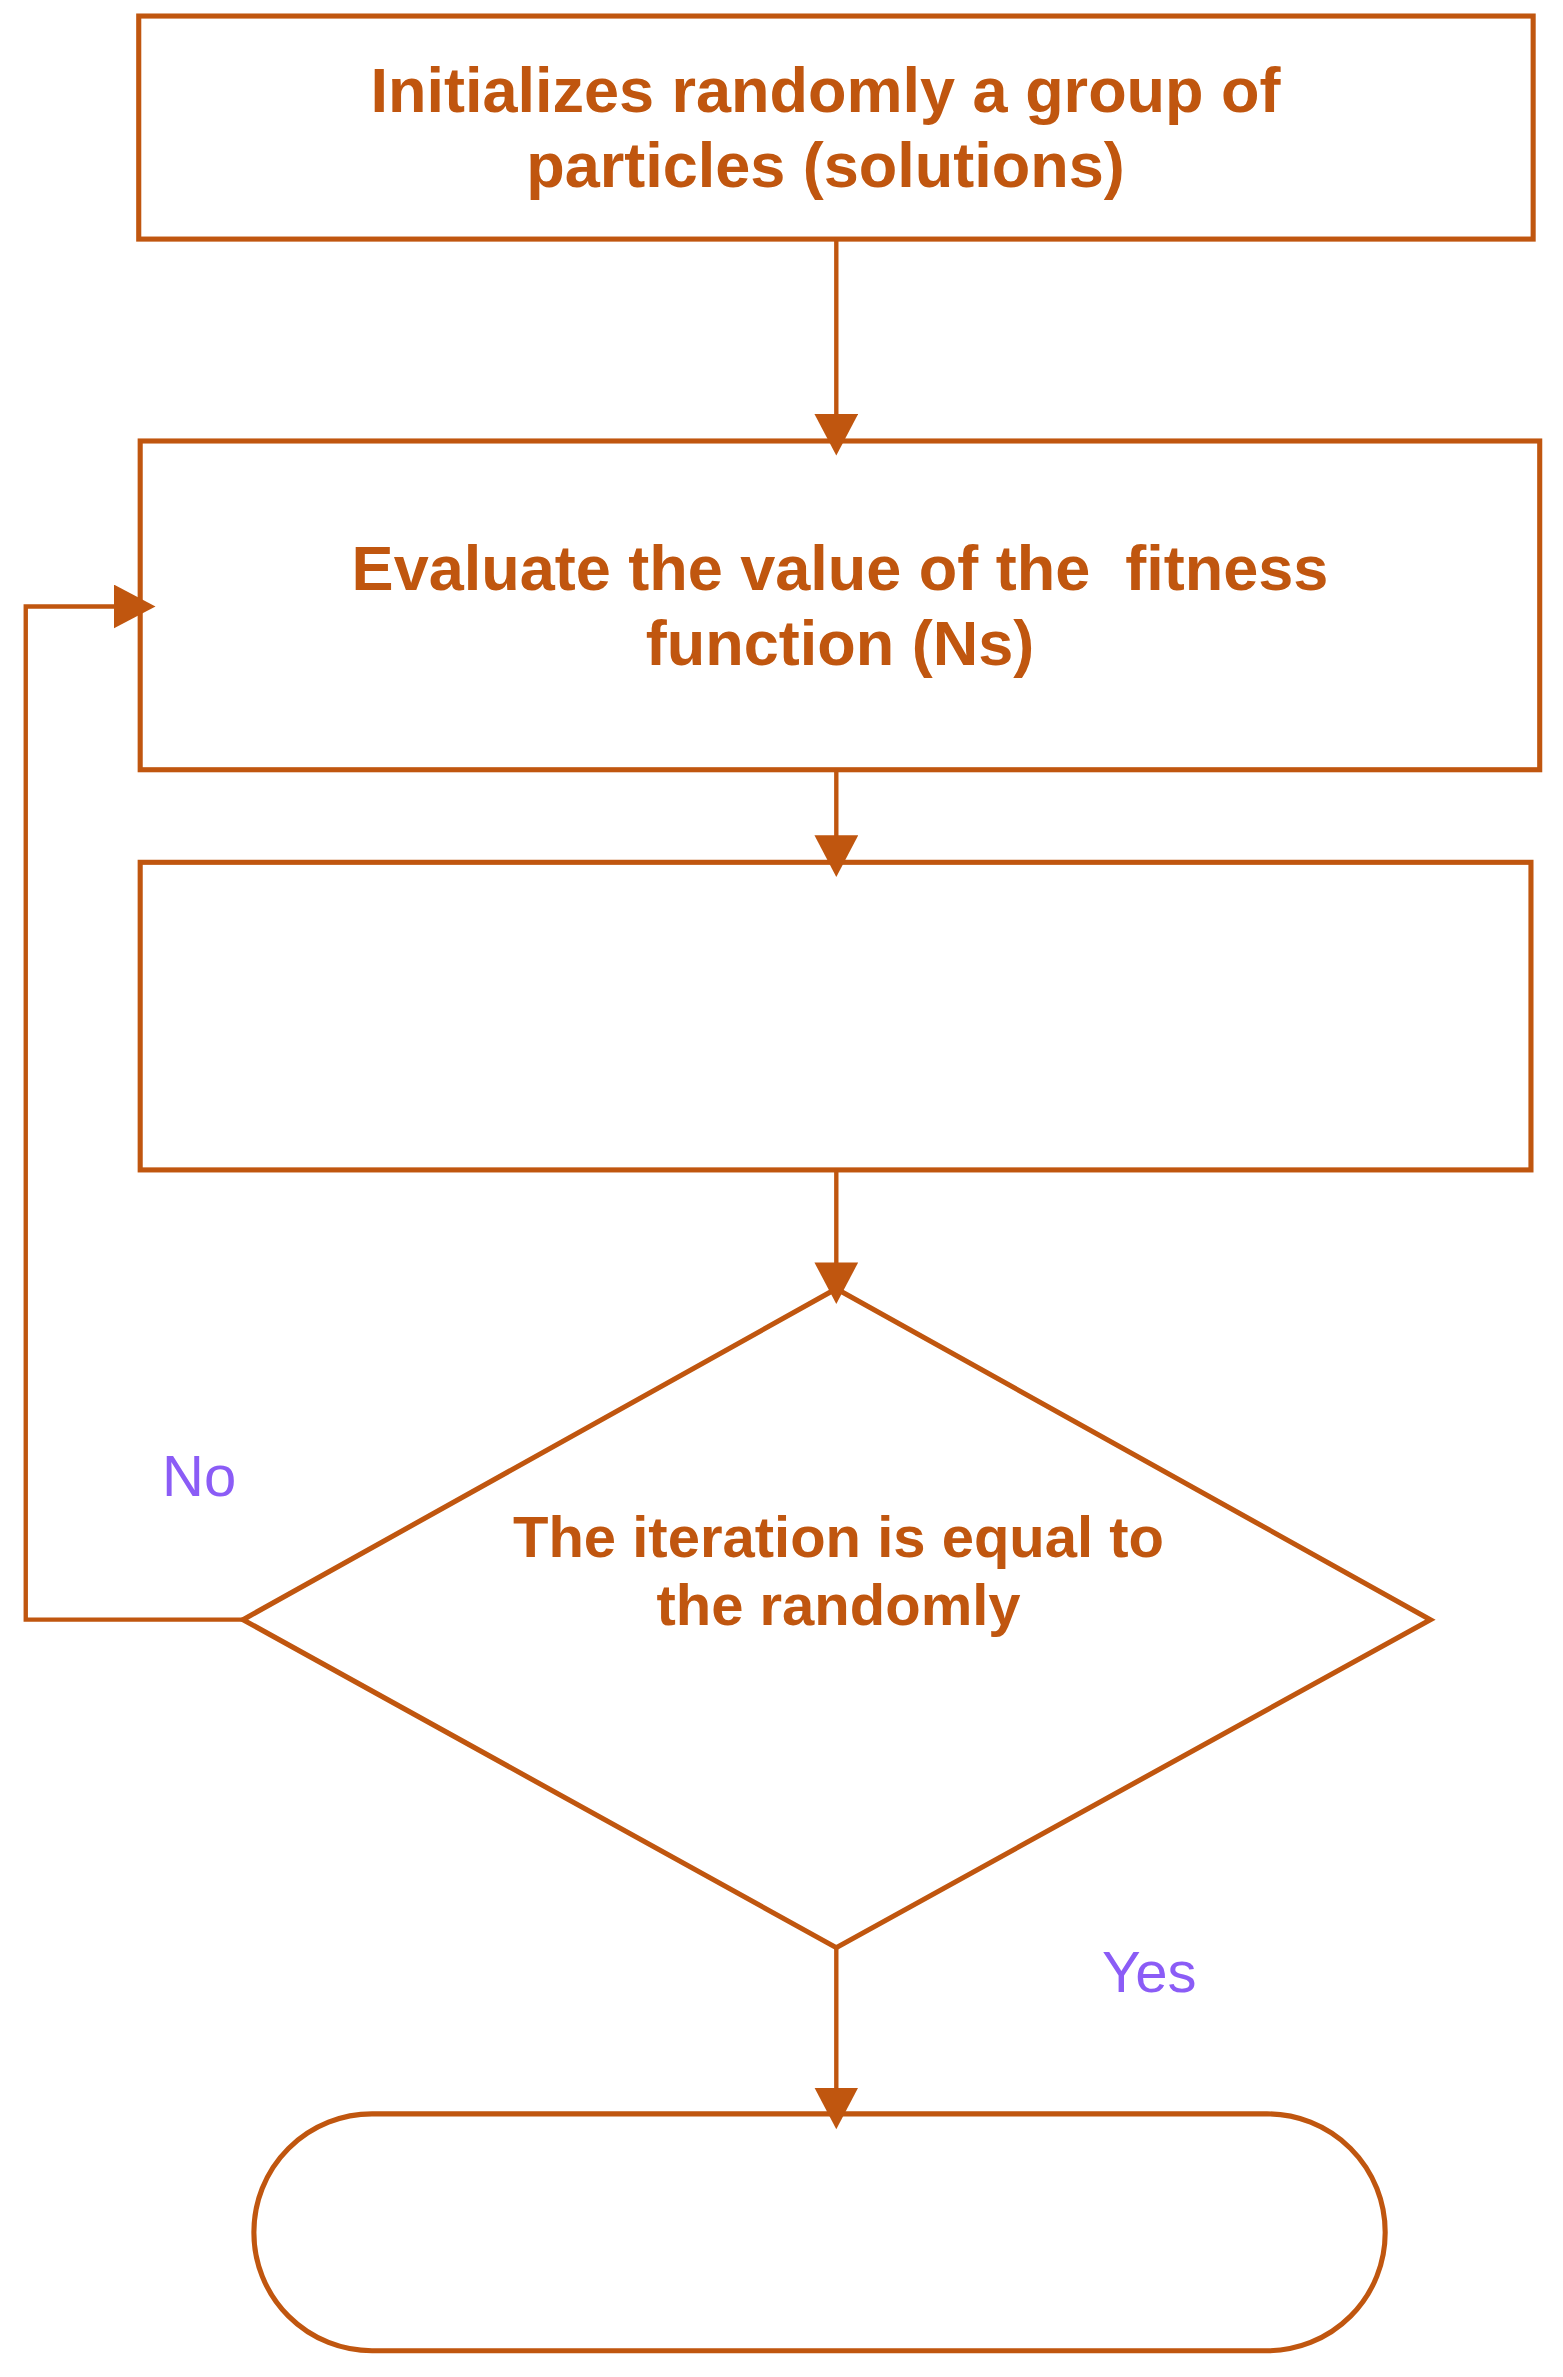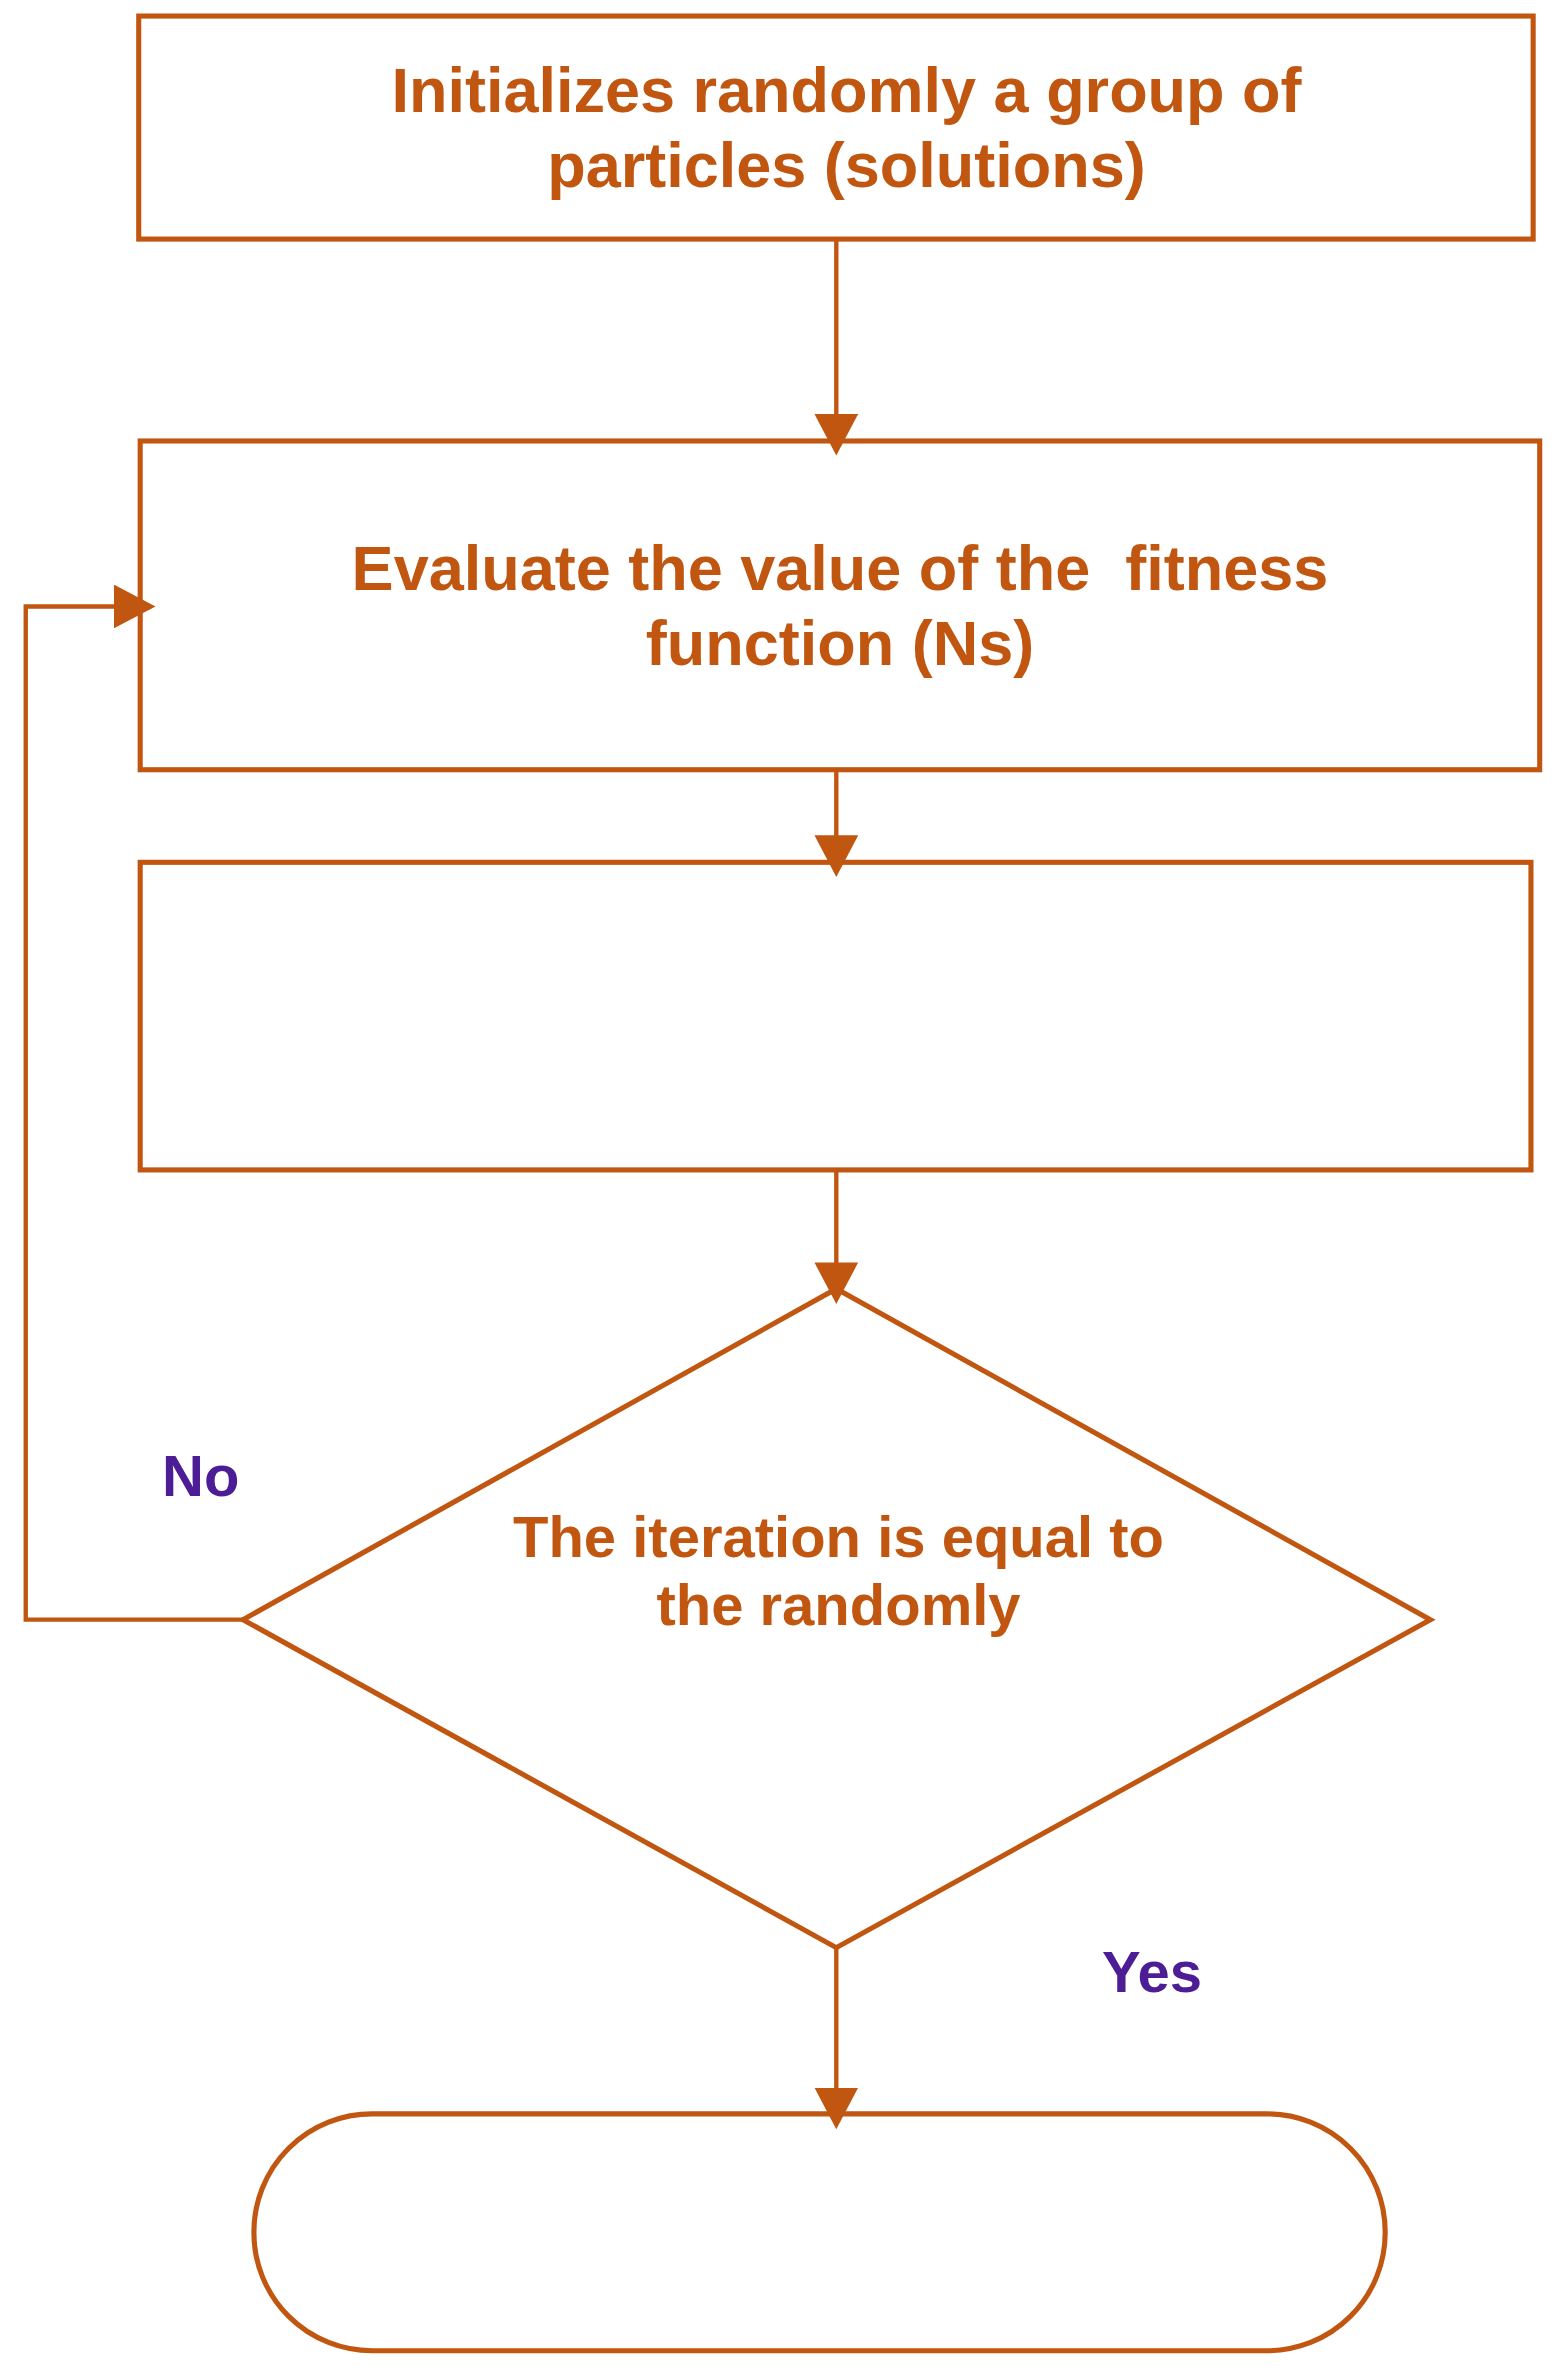--- a/index.html
+++ b/index.html
@@ -34,28 +34,28 @@
     font-family: "Liberation Sans", sans-serif;
     font-weight: bold;
     color: #C0560F;
     line-height: 1.18;
     white-space: pre-wrap;
     pointer-events: none;
   }
   .edge-label {
     position: absolute;
     font-family: "Liberation Sans", sans-serif;
-    font-weight: bold;
-    color: #4c1d95;
+    font-weight: normal;
+    color: #8b5cf6;
     line-height: 1;
     white-space: pre;
   }
   
   #label-init {
-    left: 149px;  top: 16px;
+    left: 128px;  top: 16px;
     width: 1395px; height: 223px;
     font-size: 63px;
   }
   #label-evaluate {
     left: 140px;  top: 441px;
     width: 1400px; height: 329px;
     font-size: 63px;
   }
   #label-update {
     left: 140px;  top: 862px;

